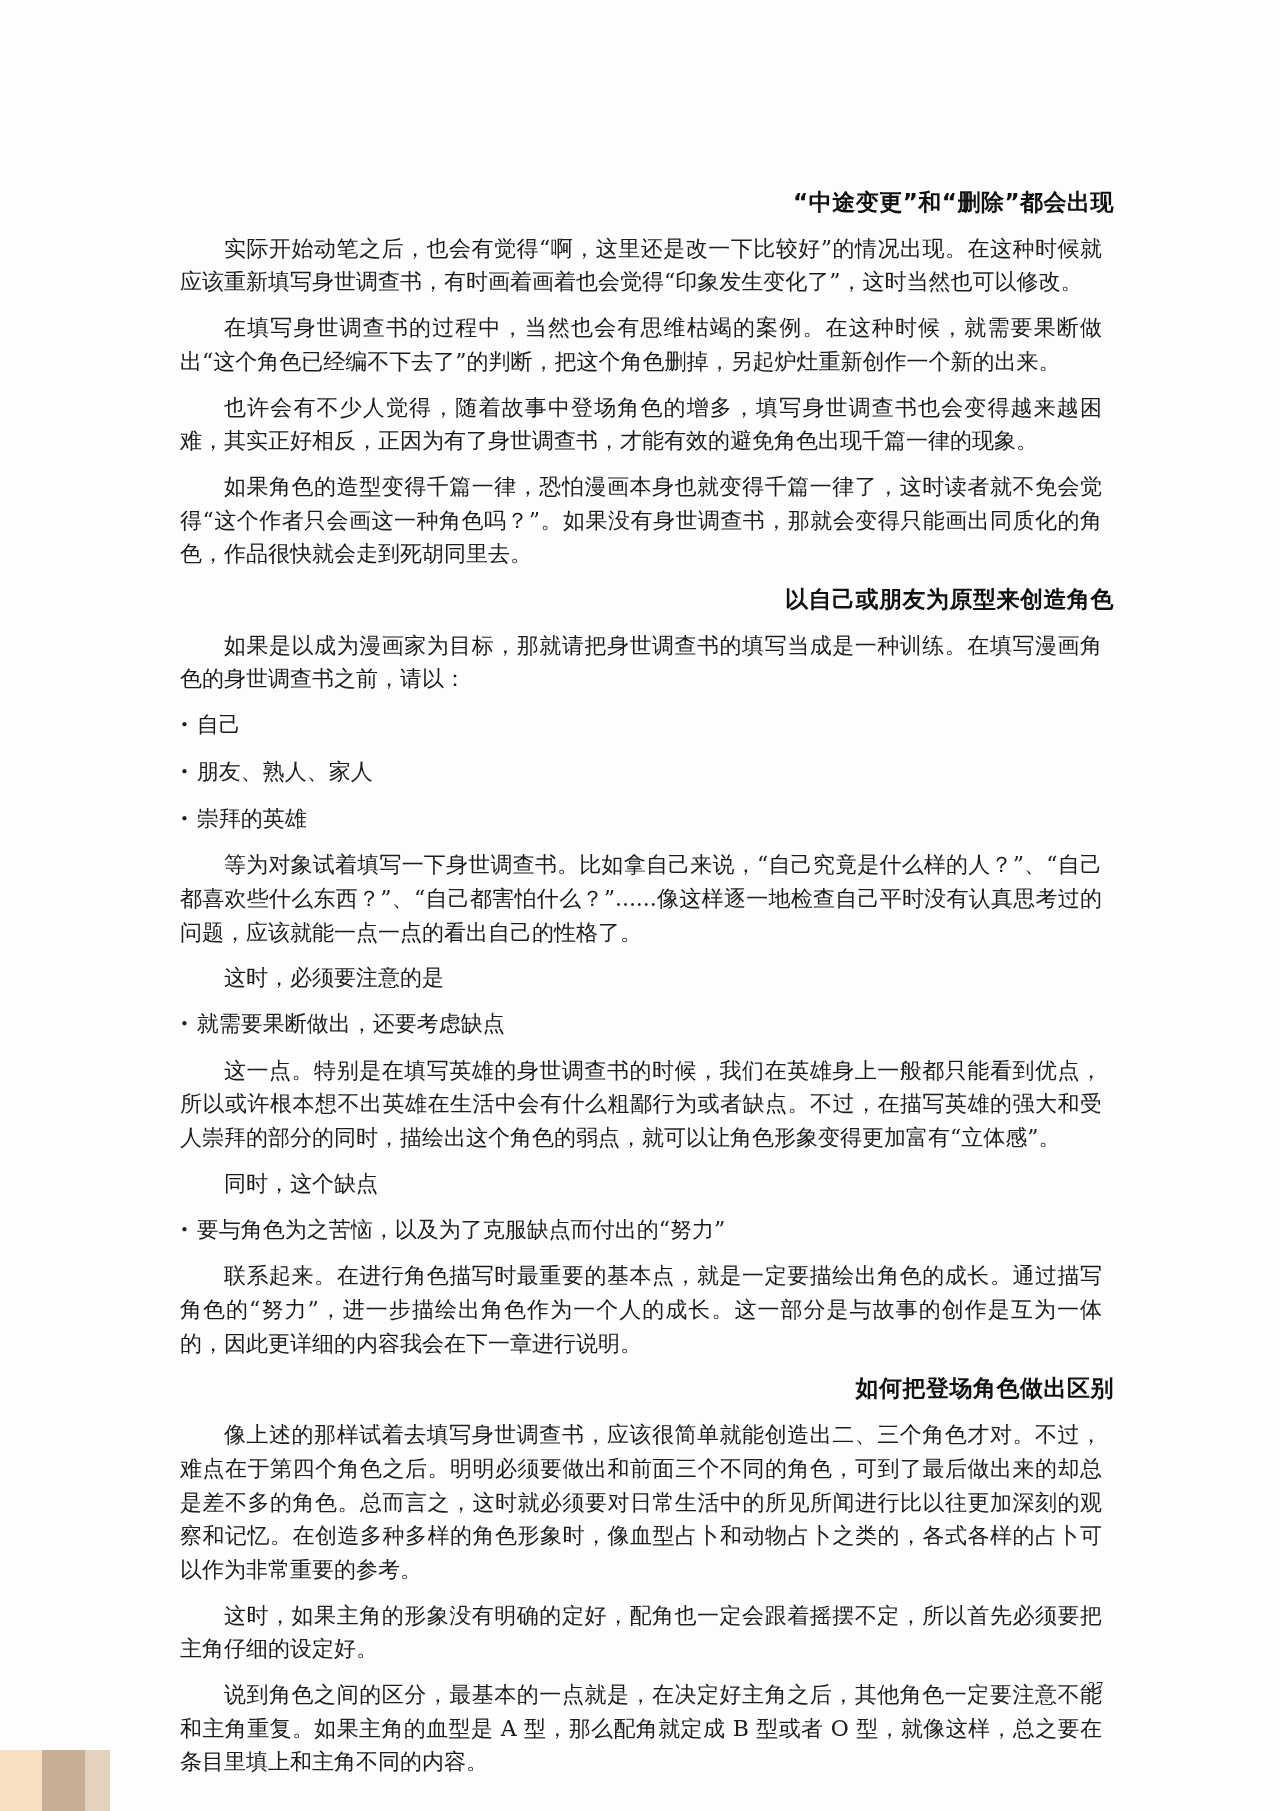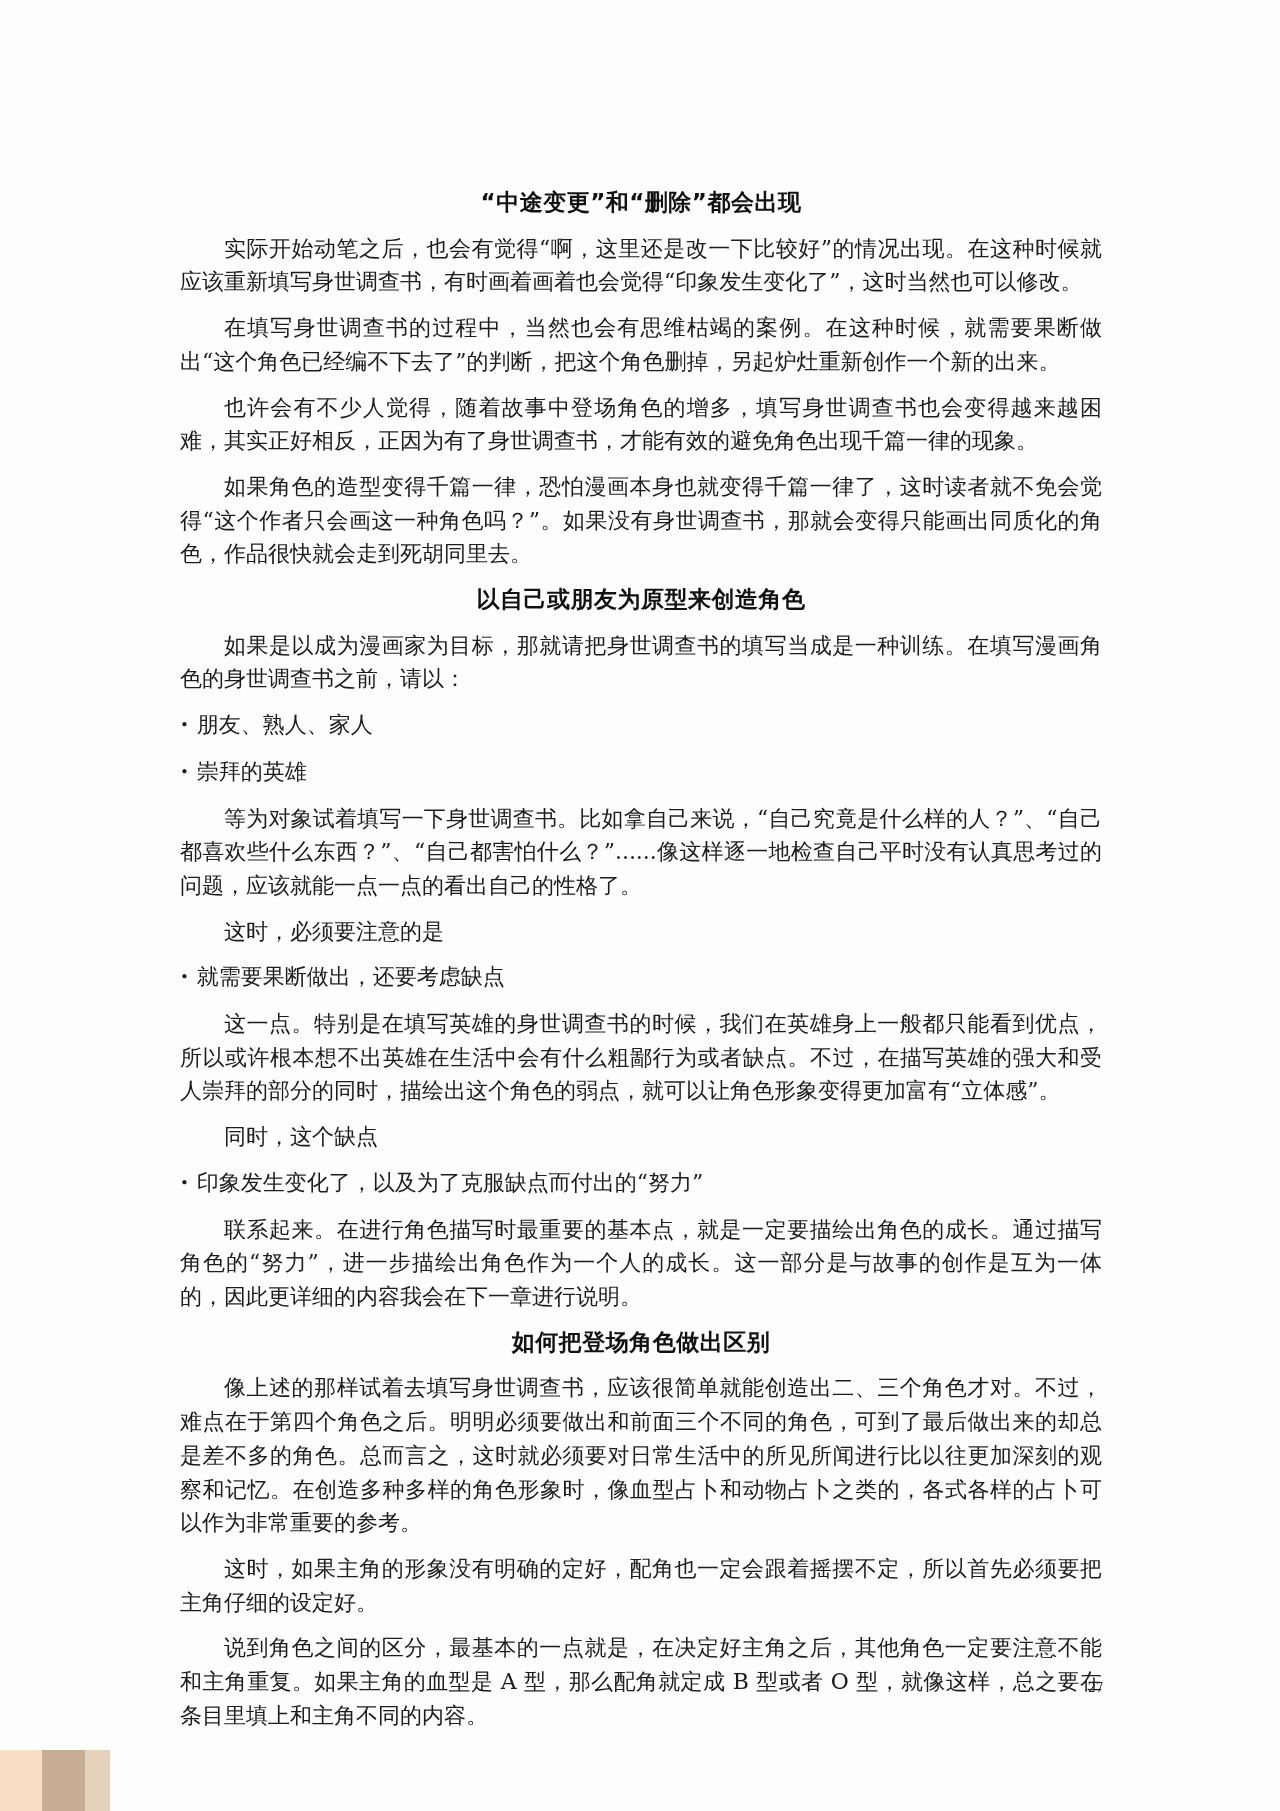--- a/index.html
+++ b/index.html
@@ -21,21 +21,21 @@
     font-size: 22px;
     line-height: 33.7px;
     text-align: justify;
   }
   h2.heading {
     margin: 0;
     font-size: 23px;
     font-weight: 700;
     font-family: "DejaVu Sans", "Liberation Sans", sans-serif;
     color: #111;
-    text-align: center;
+    text-align: right;
     letter-spacing: 0.5px;
   }
   h2.spaced { }
   p { margin: 12px; padding: 0; text-indent: 44px; }
   p.bullet { text-indent: 0; }
   .marker {
     display: inline-block;
     font-size: 15px;
     padding-right: 8px;
     vertical-align: 2px;
@@ -67,28 +67,29 @@
 
   <main class="text-column">
     <h2 class="heading">“中途变更”和“删除”都会出现</h2>
     <p>实际开始动笔之后，也会有觉得“啊，这里还是改一下比较好”的情况出现。在这种时候就应该重新填写身世调查书，有时画着画着也会觉得“印象发生变化了”，这时当然也可以修改。</p>
     <p>在填写身世调查书的过程中，当然也会有思维枯竭的案例。在这种时候，就需要果断做出“这个角色已经编不下去了”的判断，把这个角色删掉，另起炉灶重新创作一个新的出来。</p>
     <p>也许会有不少人觉得，随着故事中登场角色的增多，填写身世调查书也会变得越来越困难，其实正好相反，正因为有了身世调查书，才能有效的避免角色出现千篇一律的现象。</p>
     <p>如果角色的造型变得千篇一律，恐怕漫画本身也就变得千篇一律了，这时读者就不免会觉得“这个作者只会画这一种角色吗？”。如果没有身世调查书，那就会变得只能画出同质化的角色，作品很快就会走到死胡同里去。</p>
 
     <h2 class="heading spaced">以自己或朋友为原型来创造角色</h2>
     <p>如果是以成为漫画家为目标，那就请把身世调查书的填写当成是一种训练。在填写漫画角色的身世调查书之前，请以：</p>
+    <p class="bullet"><span class="marker">•</span><span>自己</span></p>
     <p class="bullet"><span class="marker">•</span><span>朋友、熟人、家人</span></p>
     <p class="bullet"><span class="marker">•</span><span>崇拜的英雄</span></p>
     <p>等为对象试着填写一下身世调查书。比如拿自己来说，“自己究竟是什么样的人？”、“自己都喜欢些什么东西？”、“自己都害怕什么？”......像这样逐一地检查自己平时没有认真思考过的问题，应该就能一点一点的看出自己的性格了。</p>
     <p>这时，必须要注意的是</p>
     <p class="bullet"><span class="marker">•</span><span>就需要果断做出，还要考虑缺点</span></p>
     <p>这一点。特别是在填写英雄的身世调查书的时候，我们在英雄身上一般都只能看到优点，所以或许根本想不出英雄在生活中会有什么粗鄙行为或者缺点。不过，在描写英雄的强大和受人崇拜的部分的同时，描绘出这个角色的弱点，就可以让角色形象变得更加富有“立体感”。</p>
     <p>同时，这个缺点</p>
-    <p class="bullet"><span class="marker">•</span><span>印象发生变化了，以及为了克服缺点而付出的“努力”</span></p>
+    <p class="bullet"><span class="marker">•</span><span>要与角色为之苦恼，以及为了克服缺点而付出的“努力”</span></p>
     <p>联系起来。在进行角色描写时最重要的基本点，就是一定要描绘出角色的成长。通过描写角色的“努力”，进一步描绘出角色作为一个人的成长。这一部分是与故事的创作是互为一体的，因此更详细的内容我会在下一章进行说明。</p>
 
     <h2 class="heading spaced">如何把登场角色做出区别</h2>
     <p>像上述的那样试着去填写身世调查书，应该很简单就能创造出二、三个角色才对。不过，难点在于第四个角色之后。明明必须要做出和前面三个不同的角色，可到了最后做出来的却总是差不多的角色。总而言之，这时就必须要对日常生活中的所见所闻进行比以往更加深刻的观察和记忆。在创造多种多样的角色形象时，像血型占卜和动物占卜之类的，各式各样的占卜可以作为非常重要的参考。</p>
     <p>这时，如果主角的形象没有明确的定好，配角也一定会跟着摇摆不定，所以首先必须要把主角仔细的设定好。</p>
     <p>说到角色之间的区分，最基本的一点就是，在决定好主角之后，其他角色一定要注意不能和主角重复。如果主角的血型是 A 型，那么配角就定成 B 型或者 O 型，就像这样，总之要在条目里填上和主角不同的内容。</p>
   </main>
 
   <footer>
     <span class="page-number">27</span>

